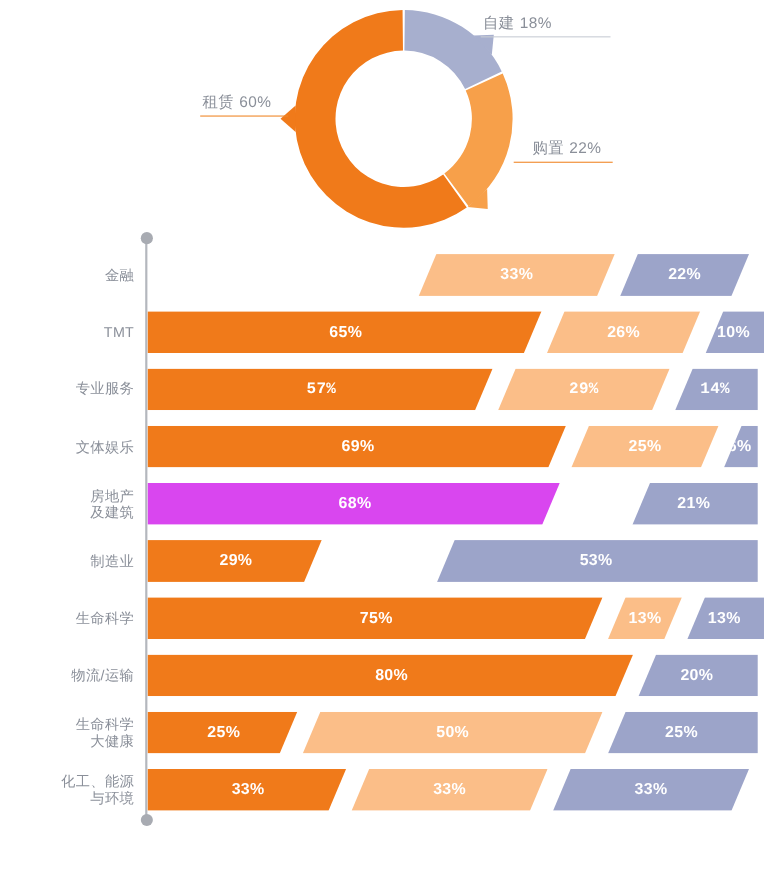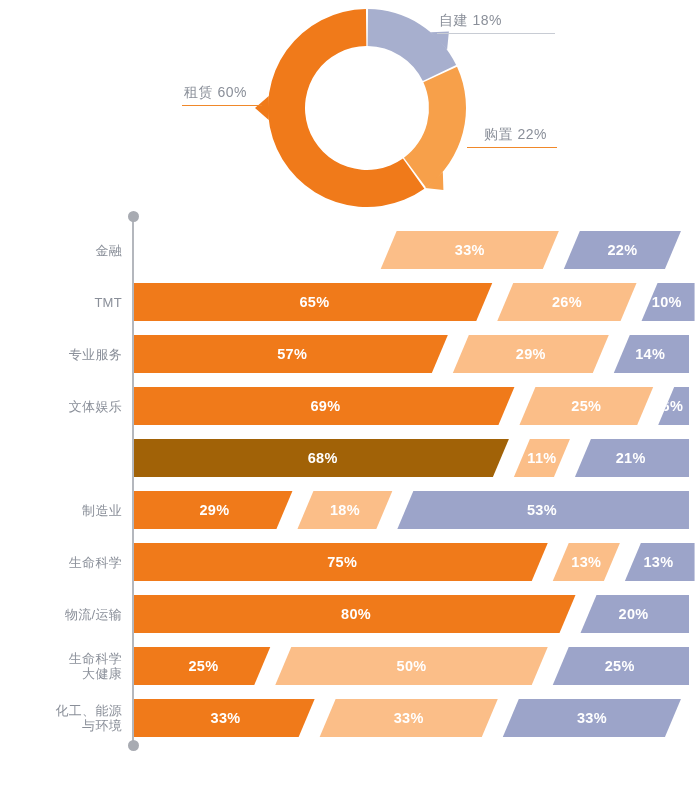--- a/index.html
+++ b/index.html
@@ -117,21 +117,21 @@
             <span>65%</span>
           </div>
           <div class="seg" style="left: 360.75px; width: 144.3px; background: rgb(251, 190, 136); clip-path: polygon(12.8205% 0%, 98.2675% 0%, 87.1795% 100%, 1.7325% 100%);">
             <span>26%</span>
           </div>
           <div class="seg" style="left: 505.05px; width: 55.5px; background: rgb(156, 164, 201); clip-path: polygon(33.3333% 0%, 100% 0%, 100% 100%, 4.5045% 100%);">
             <span>10%</span>
           </div>
         </div>
       </div>
-      <div class="row" style="top: 122px;">
+      <div class="row" style="top: 122px; font-family: Liberation Mono, monospace;">
         <div class="row-label">专业服务</div>
         <div class="bar-track">
           <div class="seg" style="left: 0px; width: 316.35px; background: rgb(240, 122, 26); clip-path: polygon(0% 0%, 99.2097% 0%, 94.152% 100%, 0% 100%);">
             <span>57%</span>
           </div>
           <div class="seg" style="left: 316.35px; width: 160.95px; background: rgb(251, 190, 136); clip-path: polygon(11.4943% 0%, 98.4467% 0%, 88.5057% 100%, 1.55328% 100%);">
             <span>29%</span>
           </div>
           <div class="seg" style="left: 477.3px; width: 77.7px; background: rgb(156, 164, 201); clip-path: polygon(23.8095% 0%, 100% 0%, 100% 100%, 3.2175% 100%);">
             <span>14%</span>
@@ -146,40 +146,36 @@
           </div>
           <div class="seg" style="left: 382.95px; width: 138.75px; background: rgb(251, 190, 136); clip-path: polygon(13.3333% 0%, 98.1982% 0%, 86.6667% 100%, 1.8018% 100%);">
             <span>25%</span>
           </div>
           <div class="seg" style="left: 521.7px; width: 33.3px; background: rgb(156, 164, 201); clip-path: polygon(55.5556% 0%, 100% 0%, 100% 100%, 7.50751% 100%);">
             <span>6%</span>
           </div>
         </div>
       </div>
       <div class="row" style="top: 226px;">
-        <div class="bar-track">
-          <div class="seg" style="left: 0px; width: 377.4px; background: #a16207; clip-path: polygon(0% 0%, 99.3376% 0%, 95.098% 100%, 0% 100%);">
+        <div class="row-label">房地产
+及建筑</div>
+        <div class="bar-track">
+          <div class="seg" style="left: 0px; width: 377.4px; background: #d946ef; clip-path: polygon(0% 0%, 99.3376% 0%, 95.098% 100%, 0% 100%);">
             <span>68%</span>
-          </div>
-          <div class="seg" style="left: 377.4px; width: 61.05px; background: rgb(251, 190, 136); clip-path: polygon(30.303% 0%, 95.905% 0%, 69.697% 100%, 4.095% 100%);">
-            <span>11%</span>
           </div>
           <div class="seg" style="left: 438.45px; width: 116.55px; background: rgb(156, 164, 201); clip-path: polygon(15.873% 0%, 100% 0%, 100% 100%, 2.145% 100%);">
             <span>21%</span>
           </div>
         </div>
       </div>
       <div class="row" style="top: 278px;">
         <div class="row-label">制造业</div>
         <div class="bar-track">
           <div class="seg" style="left: 0px; width: 160.95px; background: rgb(240, 122, 26); clip-path: polygon(0% 0%, 98.4467% 0%, 88.5057% 100%, 0% 100%);">
             <span>29%</span>
-          </div>
-          <div class="seg" style="left: 160.95px; width: 99.9px; background: rgb(251, 190, 136); clip-path: polygon(18.5185% 0%, 97.4975% 0%, 81.4815% 100%, 2.5025% 100%);">
-            <span>18%</span>
           </div>
           <div class="seg" style="left: 260.85px; width: 294.15px; background: rgb(156, 164, 201); clip-path: polygon(6.28931% 0%, 100% 0%, 100% 100%, 0.849907% 100%);">
             <span>53%</span>
           </div>
         </div>
       </div>
       <div class="row" style="top: 330px;">
         <div class="row-label">生命科学</div>
         <div class="bar-track">
           <div class="seg" style="left: 0px; width: 416.25px; background: rgb(240, 122, 26); clip-path: polygon(0% 0%, 99.3994% 0%, 95.5556% 100%, 0% 100%);">

